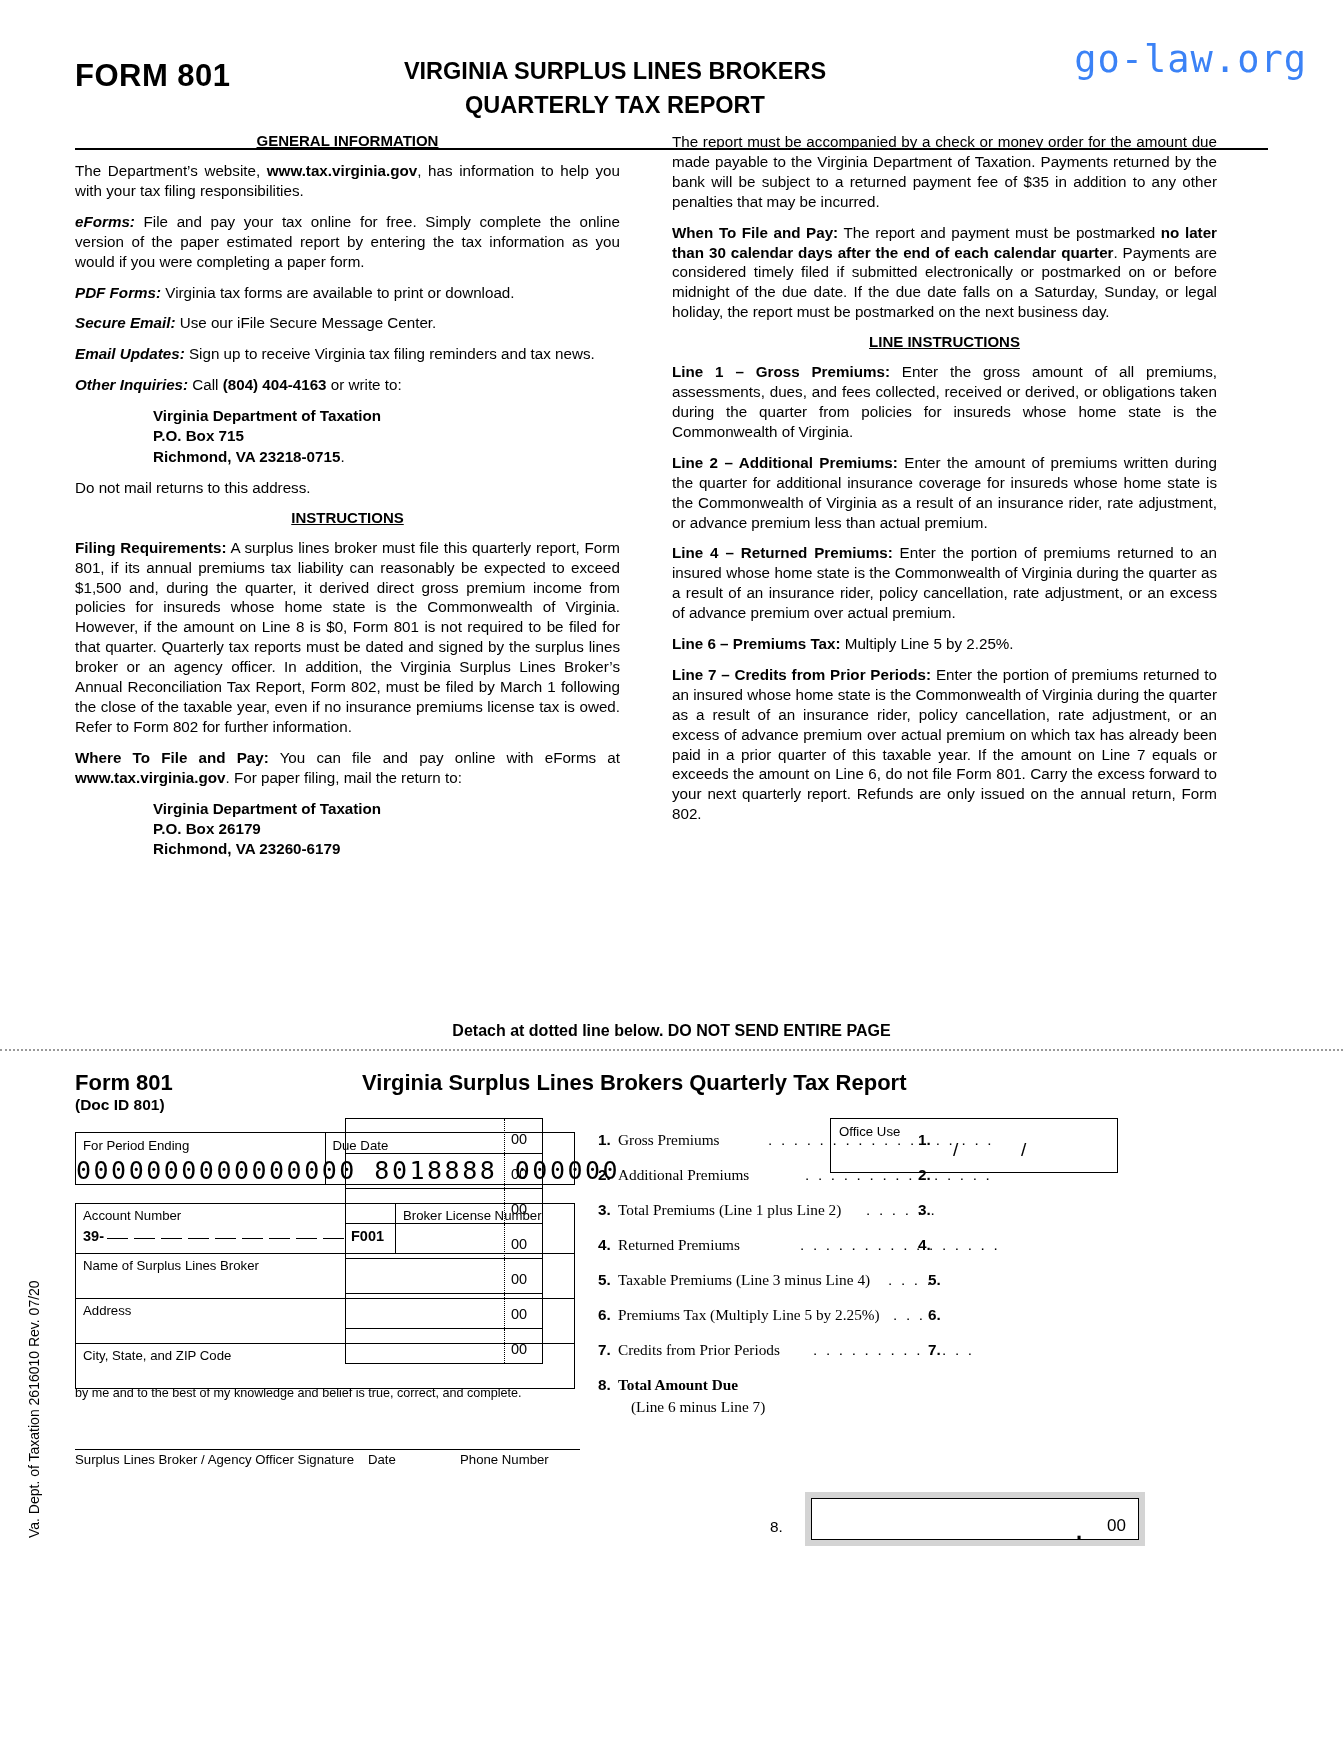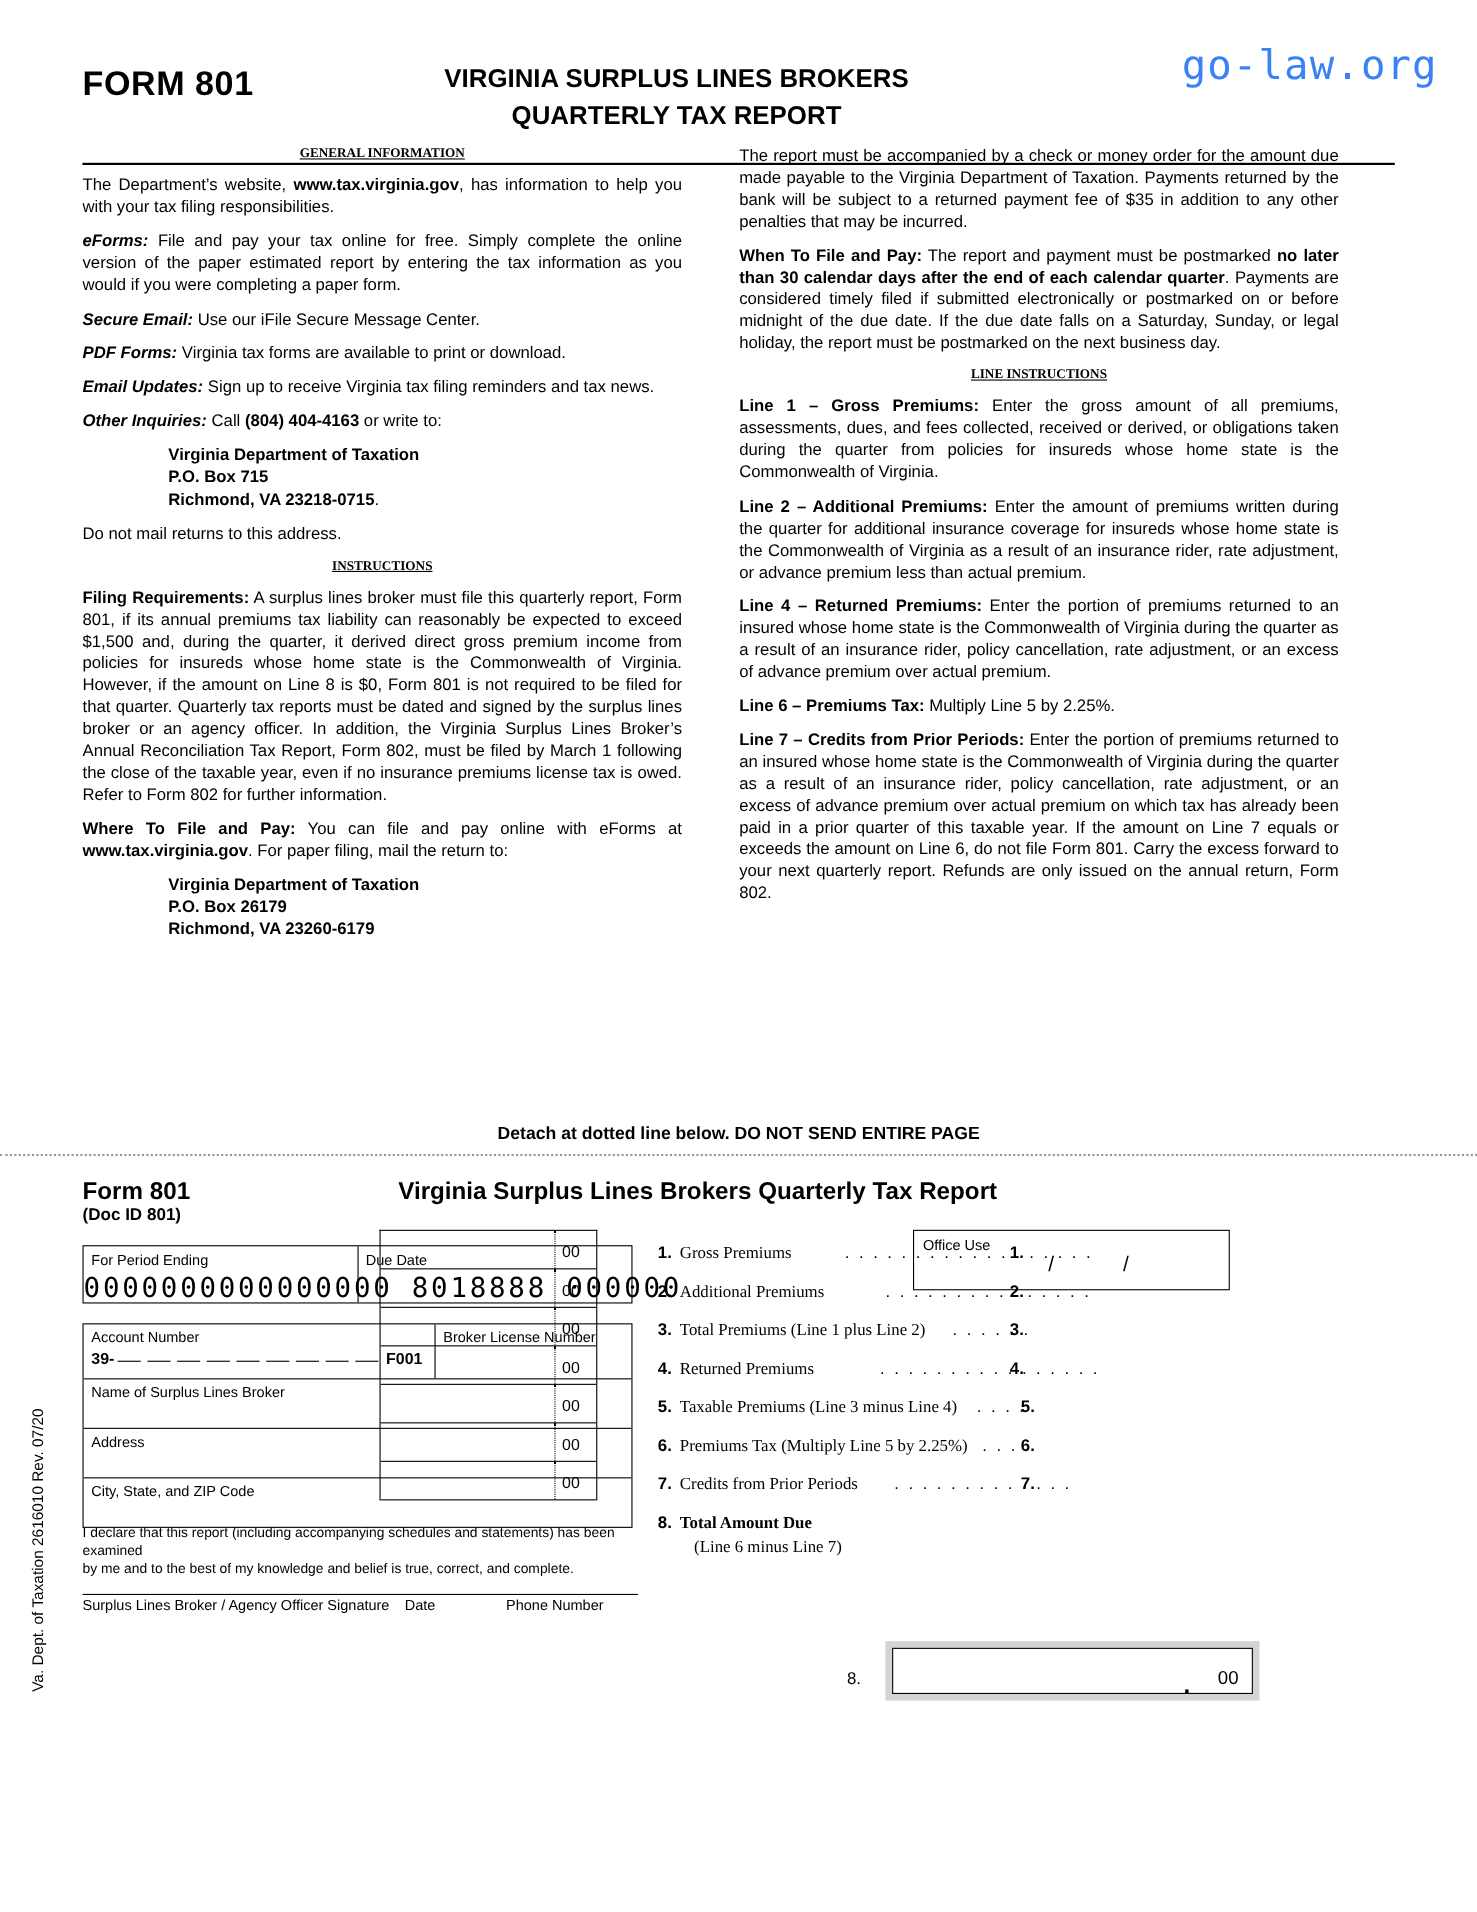--- a/index.html
+++ b/index.html
@@ -15,21 +15,21 @@
   .form-no { position:absolute; left:75px; top:58px; font-size:31px; font-weight:bold; letter-spacing:.5px; }
   .hdr-title { position:absolute; left:300px; top:54px; width:630px; text-align:center;
                font-size:23.5px; font-weight:bold; line-height:1.45; }
   .watermark { position:absolute; right:36px; top:38px; font-family:"DejaVu Sans Mono", monospace;
                font-size:37px; color:#3b82f6; letter-spacing:1px; white-space:nowrap; }
   .rule { position:absolute; left:75px; right:75px; top:148px; border-top:2.5px solid #000; }
 
   
   .cols { position:relative; padding:0 75px; margin-top:22px; display:flex; gap:52px; }
   .col { width:545px; }
-  h2.sec { text-align:center; font-size:12px; font-weight:bold; margin:0 0 12px 0;font-family:Liberation Serif, serif; }
+  h2.sec { text-align:center; font-size:15px; font-weight:bold; margin:0 0 12px 0; }
   h2.sec span { text-decoration:underline; }
   p.bt { font-size:15.2px; line-height:1.31; margin:0 0 11px 0; text-align:justify; }
   p.bt.last { text-align:left; }
   .ital { font-style:italic; font-weight:bold; }
   .bold { font-weight:bold; }
   .u { }
   .addr { font-weight:bold; font-size:15.2px; line-height:1.33; margin:0 0 11px 0; padding-left:78px; }
   .addr .pl { font-weight:normal; }
 
   
@@ -126,23 +126,23 @@
 
     <div class="col">
       <h2 class="sec">
         <span>GENERAL INFORMATION</span>
       </h2>
 
       <p class="bt"><span>The Department’s website, </span><span class="bold">www.tax.virginia.gov</span><span>, has information to help you with your tax filing responsibilities.</span></p>
 
       <p class="bt"><span class="ital">eForms:</span><span> File and pay your tax online for free. Simply complete the online version of the paper estimated report by entering the tax information as you would if you were completing a paper form.</span></p>
 
+      <p class="bt last"><span class="ital">PDF Forms:</span><span> Virginia tax forms are available to print or download.</span></p>
+
       <p class="bt last"><span class="ital">Secure Email:</span><span> Use our iFile Secure Message Center.</span></p>
-
-      <p class="bt last"><span class="ital">PDF Forms:</span><span> Virginia tax forms are available to print or download.</span></p>
 
       <p class="bt"><span class="ital">Email Updates:</span><span> Sign up to receive Virginia tax filing reminders and tax news.</span></p>
 
       <p class="bt last"><span class="ital">Other Inquiries:</span><span> Call </span><span class="bold">(804) 404-4163</span><span> or write to:</span></p>
 
       <div class="addr">
         <div>Virginia Department of Taxation</div>
         <div>P.O. Box 715</div>
         <div><span>Richmond, VA 23218-0715</span><span class="pl">.</span></div>
       </div>
@@ -226,21 +226,20 @@
     </div>
     <div class="row rowh">
       <span class="lbl">Address</span>
     </div>
     <div class="row rowh2">
       <span class="lbl">City, State, and ZIP Code</span>
     </div>
   </div>
 
   <div class="decl">
-    <div>I declare that this report (including accompanying schedules and statements) has been examined</div>
     <div>by me and to the best of my knowledge and belief is true, correct, and complete.</div>
   </div>
   <div class="sigline"></div>
   <div class="siglbl" style="left:75px;">Surplus Lines Broker / Agency Officer Signature</div>
   <div class="siglbl" style="left:368px;">Date</div>
   <div class="siglbl" style="left:460px;">Phone Number</div>
 
   <div class="lines">
     <div class="lrow">
       <span class="lnum">1.</span>

